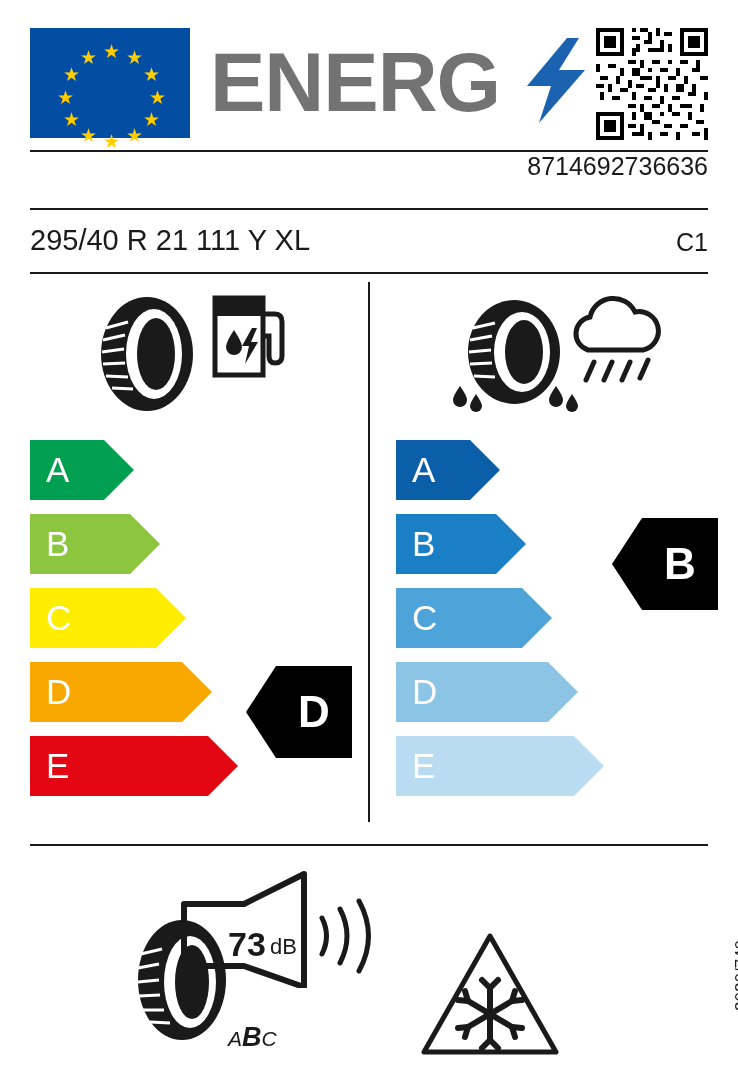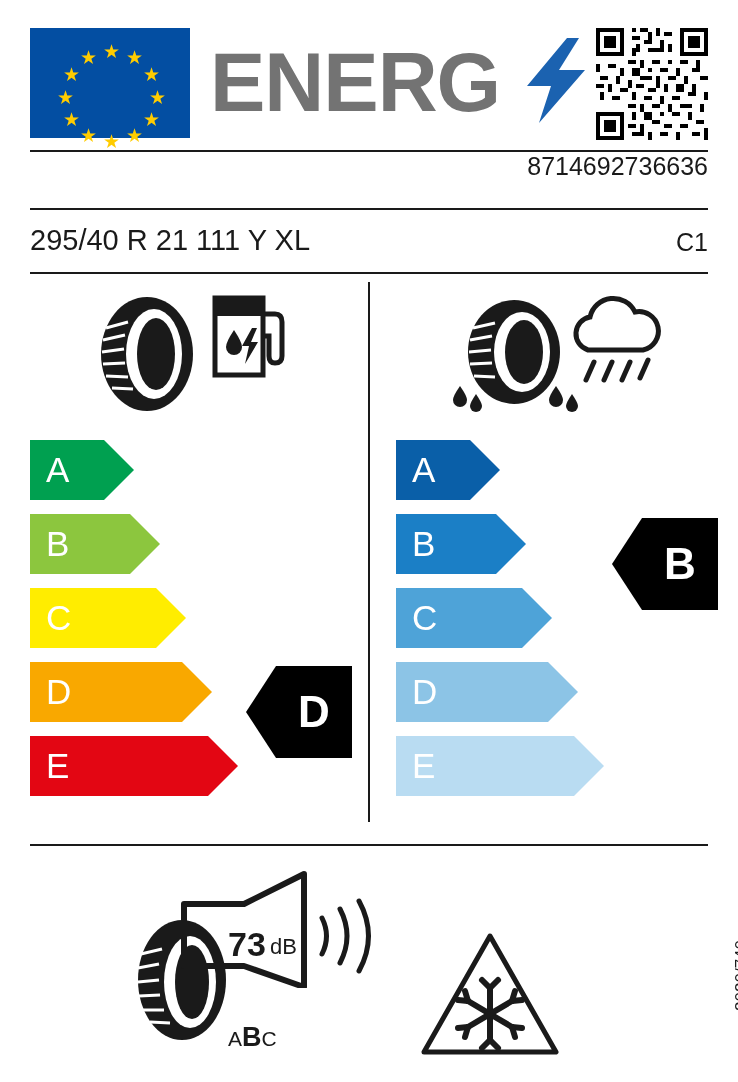--- a/index.html
+++ b/index.html
@@ -341,21 +341,21 @@
   <div style="position:absolute;left:316px;top:896px;">
     <svg width="62" height="80" viewBox="0 0 62 80">
       <g fill="none" stroke="#1a1a1a" stroke-width="5" stroke-linecap="round">
         <path d="M6 22 q9 18 0 36"></path>
         <path d="M24 13 q14 27 0 54"></path>
         <path d="M43 5 q19 35 0 70"></path>
       </g>
     </svg>
   </div>
 
-  <div class="abc" style="left:228px;top:1022px;"><span>A</span><b>B</b><span>C</span></div>
+  <div class="abc" style="left:228px;top:1022px;font-style:italic;"><span>A</span><b>B</b><span>C</span></div>
 
   <div style="position:absolute;left:420px;top:930px;">
     <svg width="140" height="130" viewBox="0 0 140 130">
       <path d="M70 6 L136 122 L4 122 Z" fill="none" stroke="#1a1a1a" stroke-width="5" stroke-linejoin="round"></path>
       <g stroke="#1a1a1a" stroke-width="6" stroke-linecap="round">
         <line x1="70" y1="58" x2="70" y2="110"></line>
         <line x1="48" y1="71" x2="92" y2="97"></line>
         <line x1="92" y1="71" x2="48" y2="97"></line>
         <line x1="70" y1="58" x2="62" y2="50"></line>
           <line x1="70" y1="58" x2="78" y2="50"></line>

